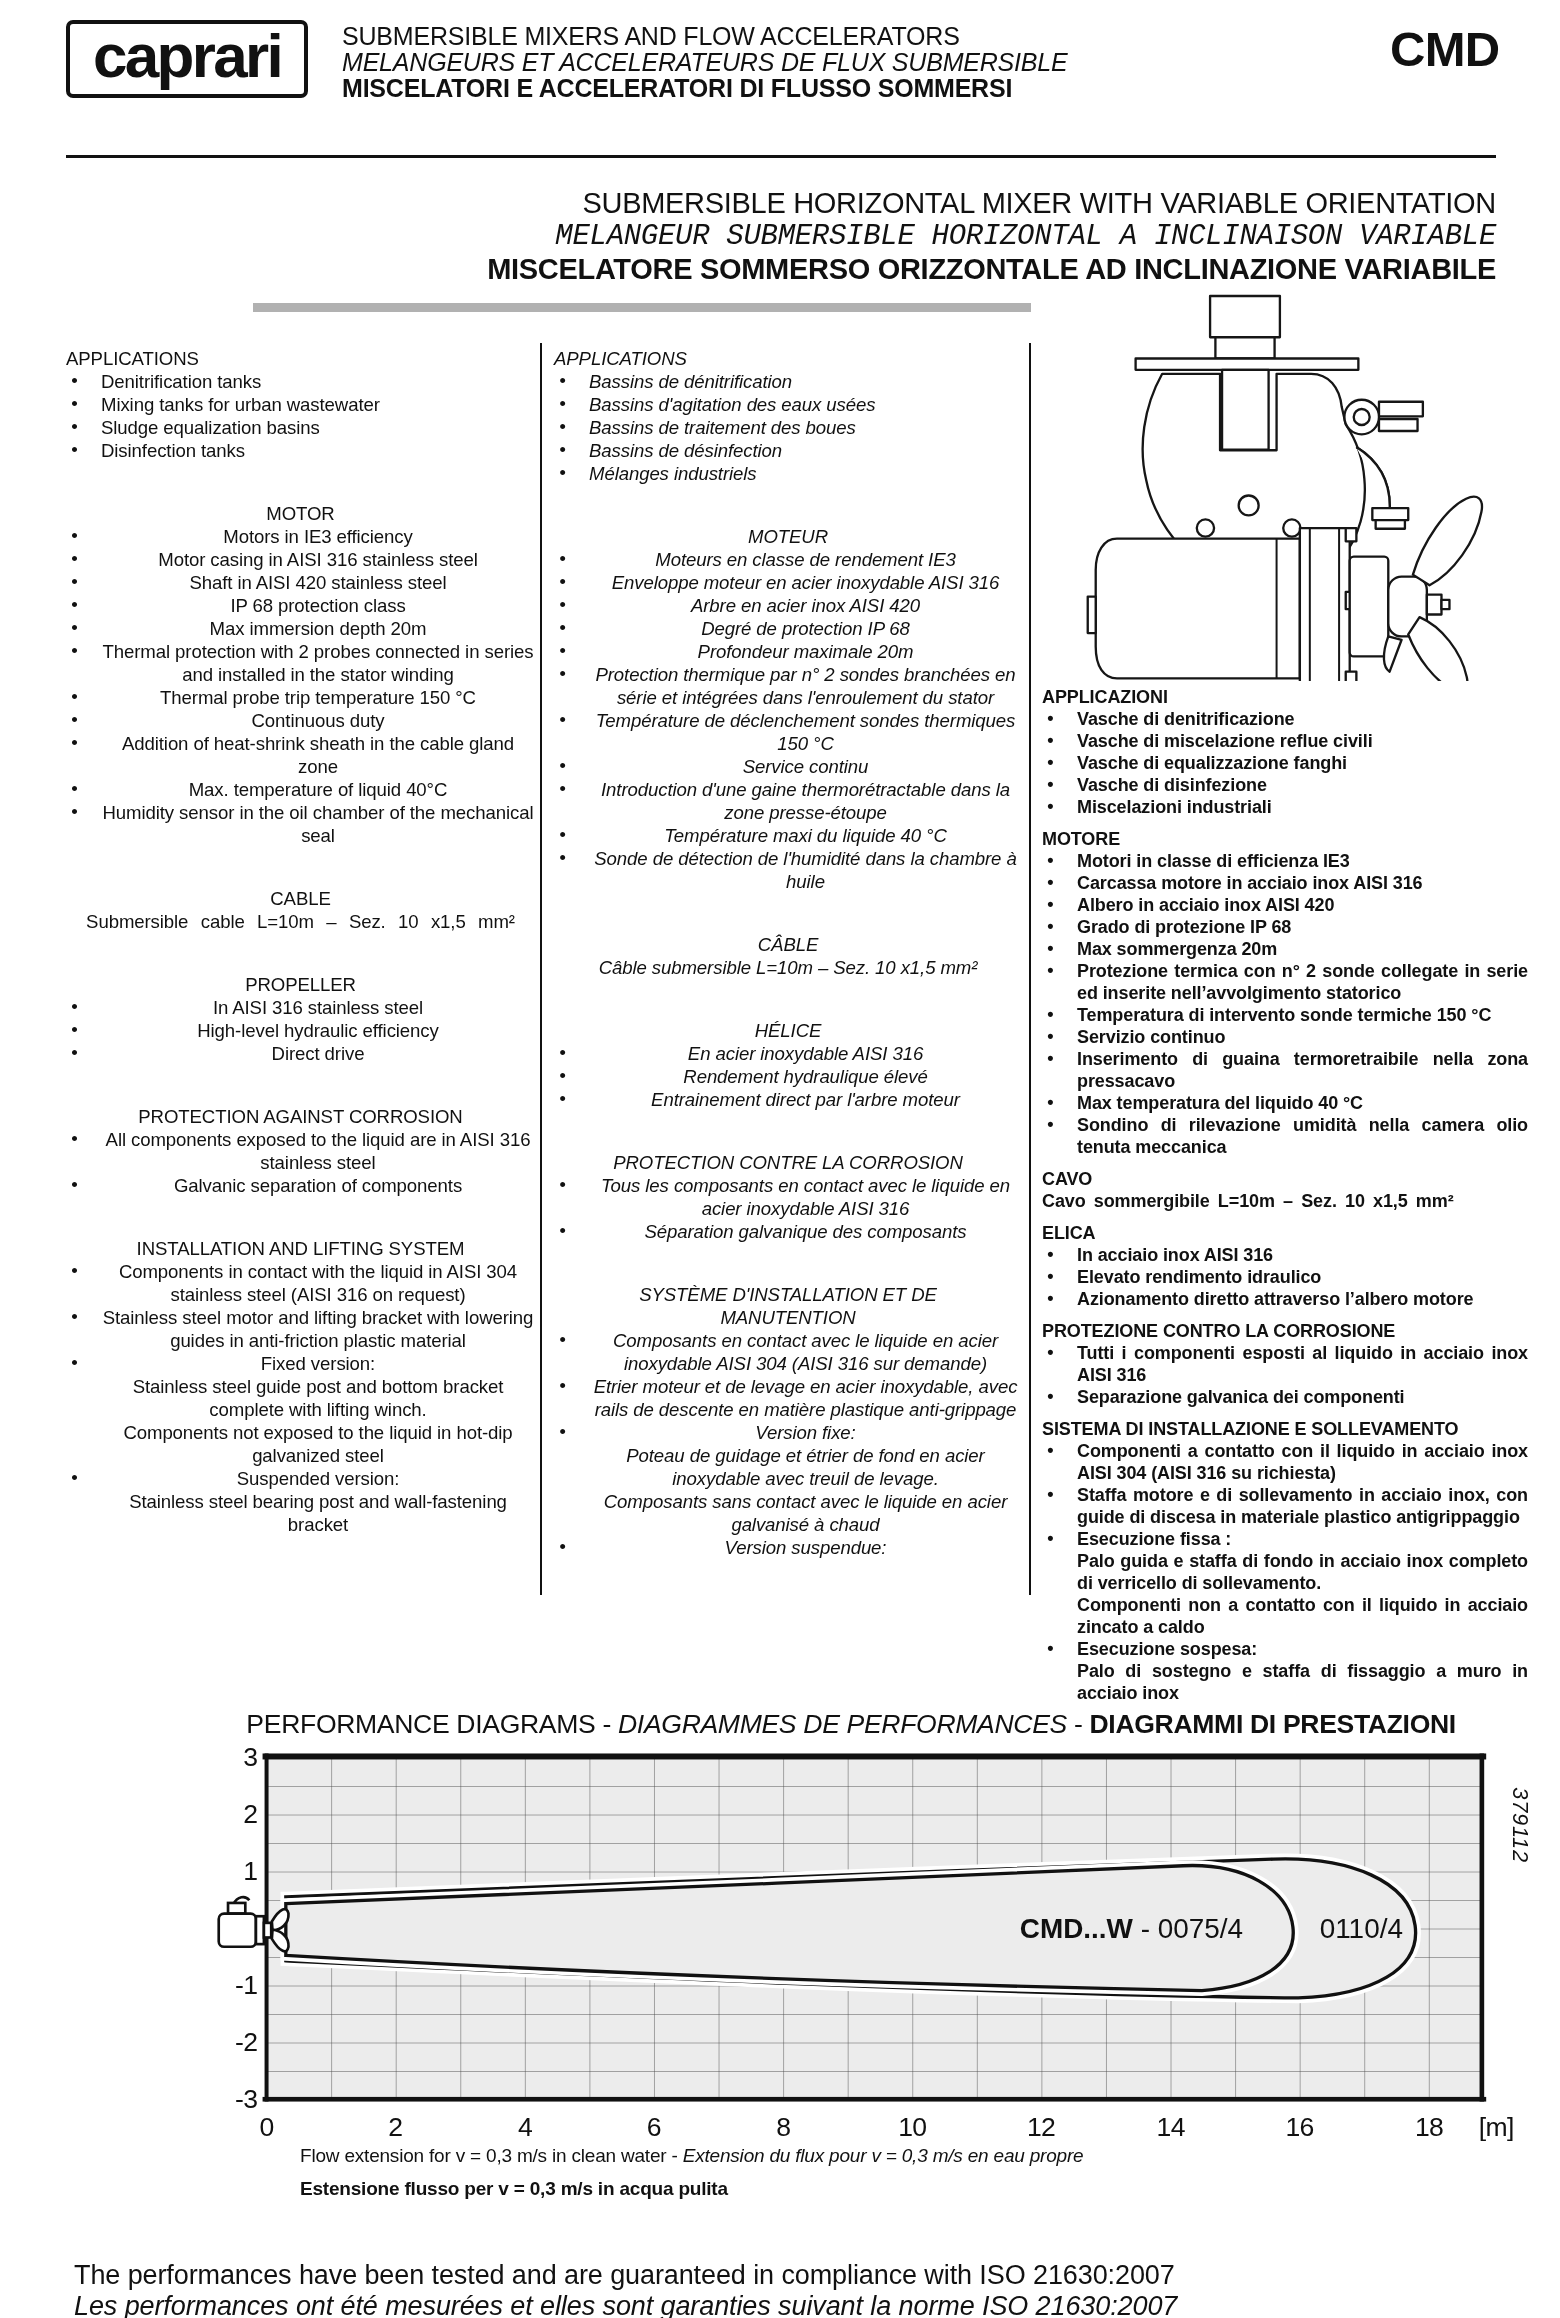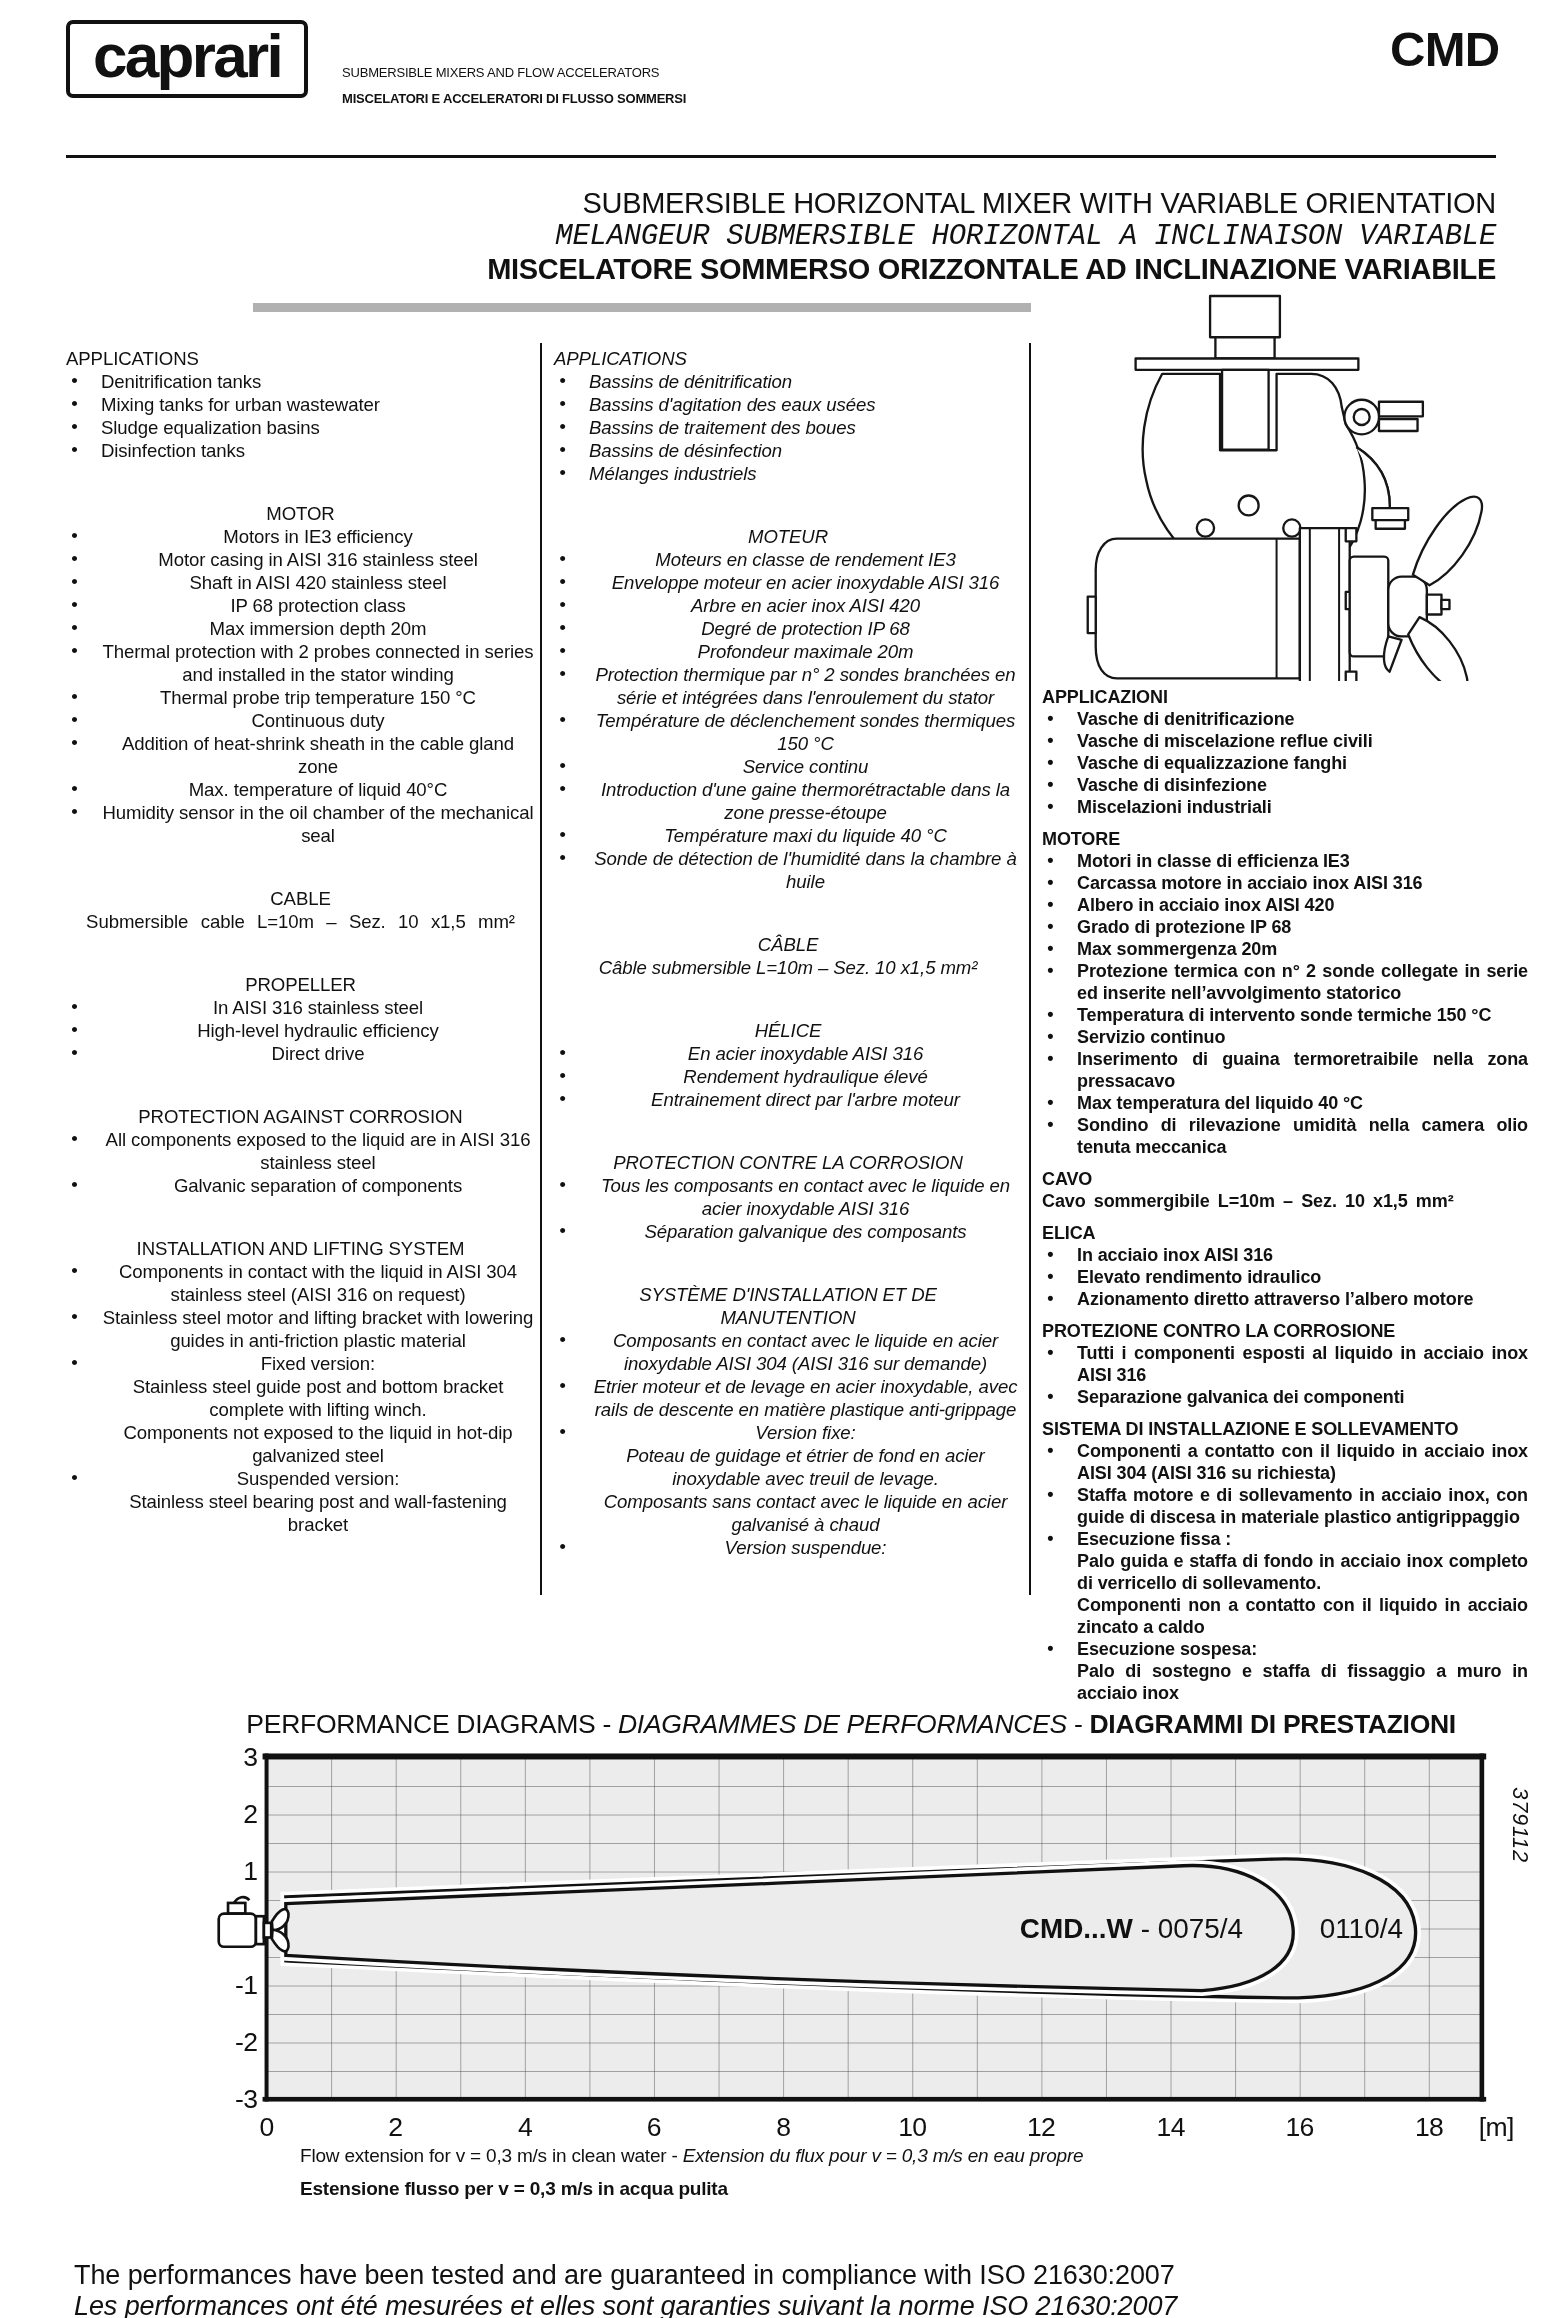--- a/index.html
+++ b/index.html
@@ -3,21 +3,21 @@
 <meta charset="utf-8">
 <style>
   html,body{margin:0;padding:0;background:#888;}
   .page{position:relative;width:1560px;height:2319px;background:#ffffff;
         font-family:"Liberation Sans",sans-serif;color:#111;overflow:hidden;}
 
   
   .logo-box{position:absolute;left:66px;top:20px;width:234px;height:70px;
             border:4.7px solid #111;border-radius:7px;display:flex;align-items:center;justify-content:center;}
   .logo-text{font-size:62px;font-weight:bold;letter-spacing:-2.7px;line-height:1;padding-bottom:5.3px;}
-  .header-sub{position:absolute;left:342px;top:22.6px;font-size:13px;line-height:26px;letter-spacing:-0.2px;white-space:nowrap;margin-top:37px;}
+  .header-sub{position:absolute;left:342px;top:22.6px;font-size:25px;line-height:26px;letter-spacing:-0.2px;white-space:nowrap;}
   .hs-fr{font-style:italic;}
   .hs-it{font-weight:bold;}
   .cmd-code{position:absolute;left:1390px;top:21px;font-size:49px;font-weight:bold;letter-spacing:-0.7px;}
   .header-rule{position:absolute;left:66px;top:155px;width:1430px;height:3.3px;background:#111;}
 
   
   .title-block{position:absolute;left:199px;top:187px;width:1297px;text-align:right;
                font-size:29px;line-height:33px;letter-spacing:-0.3px;white-space:nowrap;}
   .tl-fr{font-style:italic;font-family:Liberation Mono, monospace;}
   .tl-it{font-weight:bold;}
@@ -59,20 +59,21 @@
 </head>
 <body>
 
 <div class="page">
 
   <div class="logo-box">
     <span class="logo-text">caprari</span>
   </div>
   <div class="header-sub">
     <div class="hs-en">SUBMERSIBLE MIXERS AND FLOW ACCELERATORS</div>
+    <div class="hs-fr">MELANGEURS ET ACCELERATEURS DE FLUX SUBMERSIBLE</div>
     <div class="hs-it">MISCELATORI E ACCELERATORI DI FLUSSO SOMMERSI</div>
   </div>
   <div class="cmd-code">CMD</div>
   <div class="header-rule"></div>
 
   <div class="title-block">
     <div class="tl-en">SUBMERSIBLE HORIZONTAL MIXER WITH VARIABLE ORIENTATION</div>
     <div class="tl-fr">MELANGEUR SUBMERSIBLE HORIZONTAL A INCLINAISON VARIABLE</div>
     <div class="tl-it">MISCELATORE SOMMERSO ORIZZONTALE AD INCLINAZIONE VARIABILE</div>
   </div>

